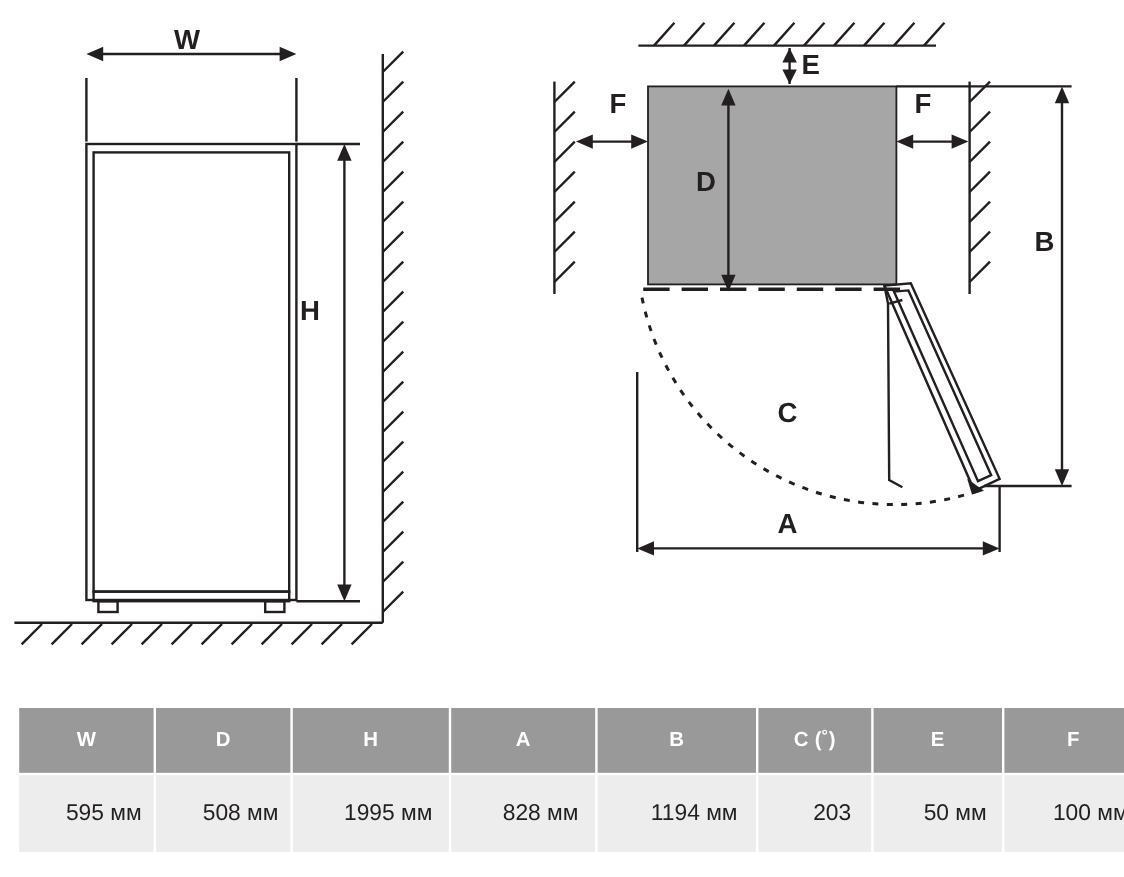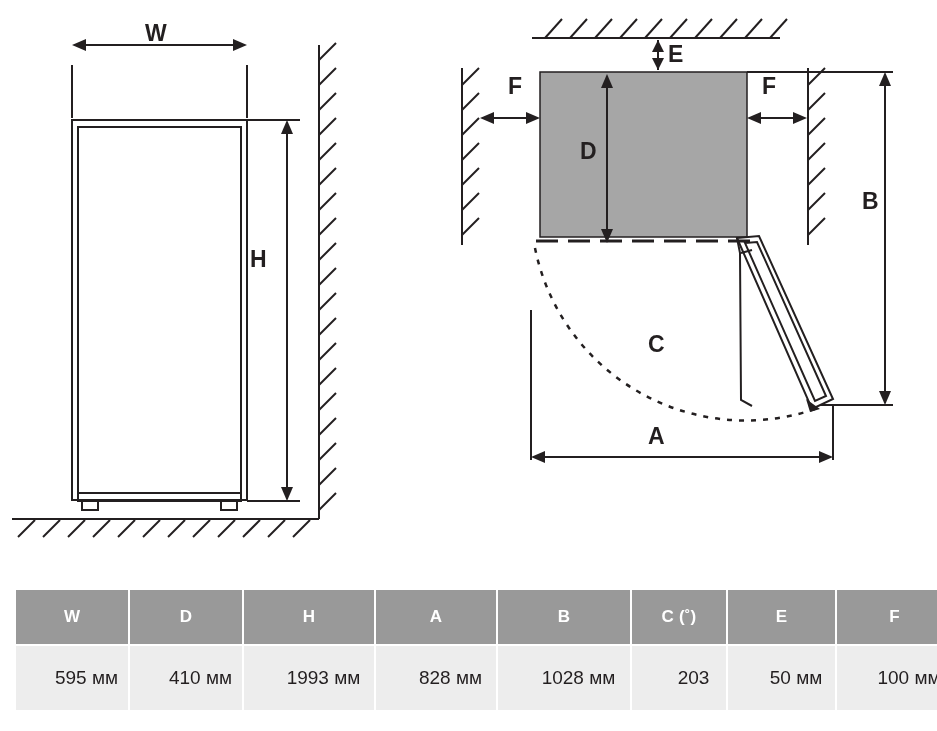--- a/index.html
+++ b/index.html
@@ -272,24 +272,24 @@
           <th class="col-a">A</th>
           <th class="col-b">B</th>
           <th class="col-c">C (˚)</th>
           <th class="col-e">E</th>
           <th class="col-f">F</th>
         </tr>
       </thead>
       <tbody>
         <tr>
           <td>595 мм</td>
-          <td>410 мм</td>
-          <td>1993 мм</td>
+          <td>508 мм</td>
+          <td>1995 мм</td>
           <td>828 мм</td>
-          <td>1028 мм</td>
+          <td>1194 мм</td>
           <td>203</td>
           <td>50 мм</td>
           <td>100 мм</td>
         </tr>
       </tbody>
     </table>
   </div>
 
 </div>
 

